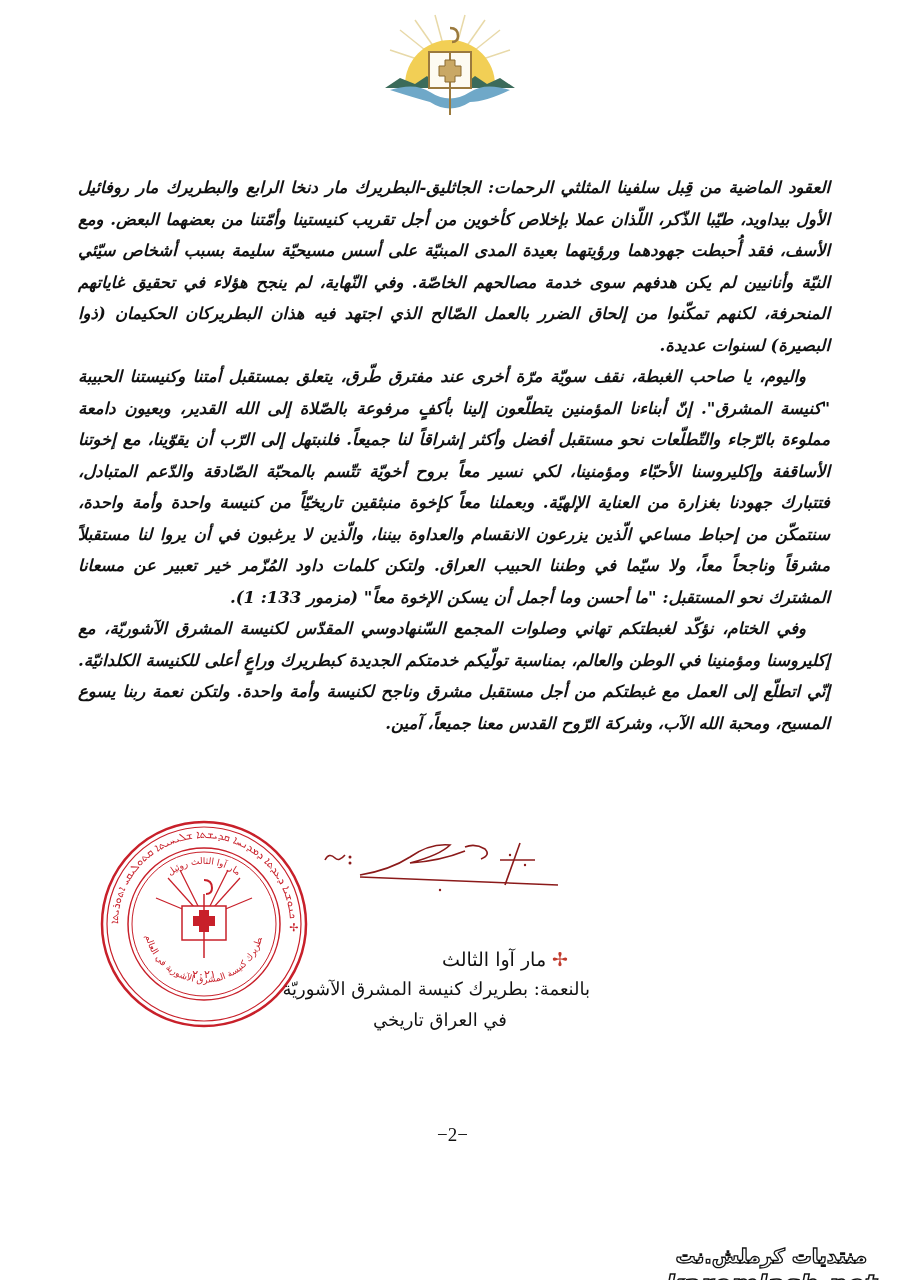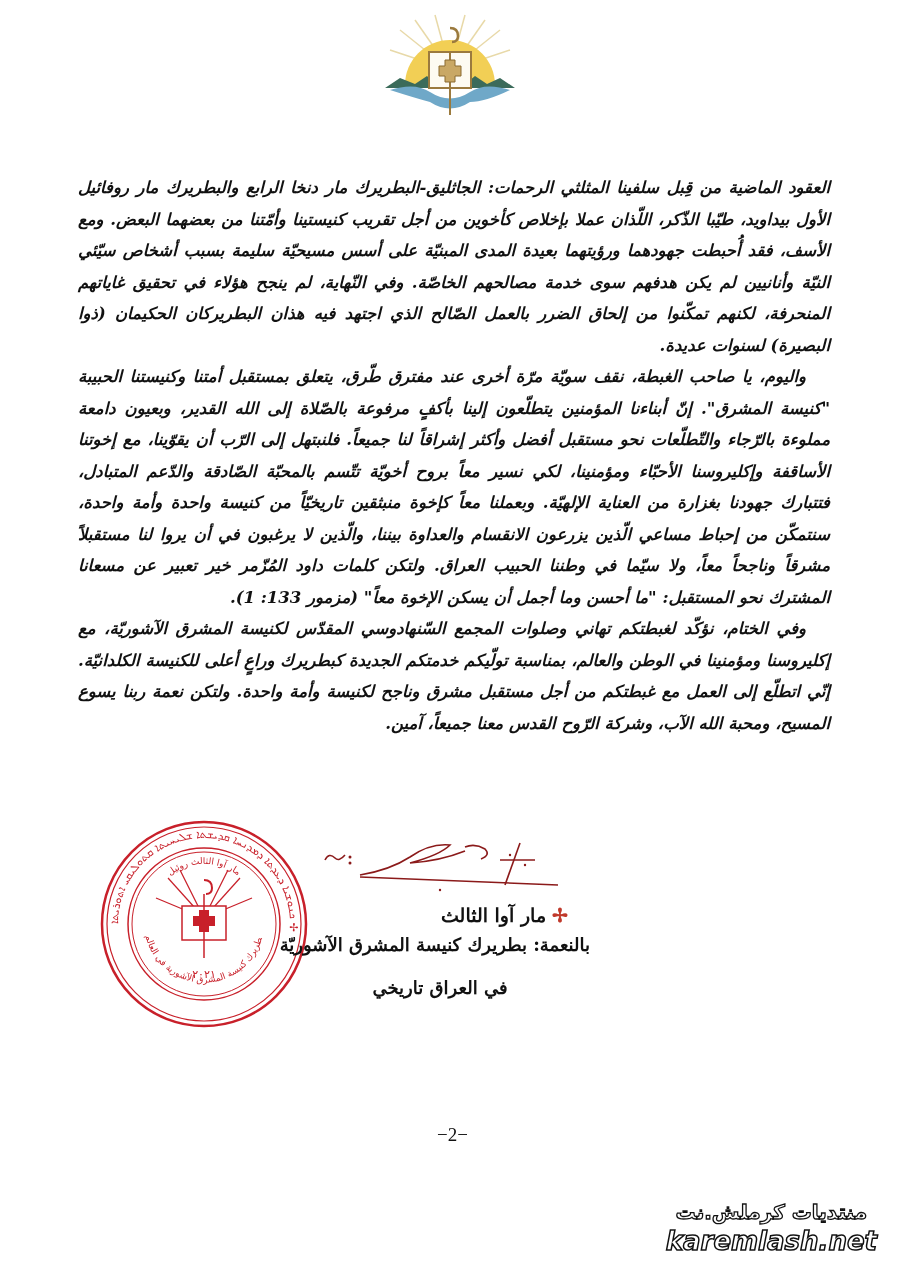--- a/index.html
+++ b/index.html
@@ -3,28 +3,28 @@
 <meta charset="utf-8">
 <style>
   html, body { margin: 0; padding: 0; background: #ffffff; }
   body { width: 905px; height: 1280px; position: relative; overflow: hidden; font-family: "DejaVu Serif", serif; color: #111; }
   .logo { position: absolute; left: 365px; top: 10px; width: 170px; height: 115px; }
   .body-text { position: absolute; left: 78px; top: 172px; width: 752px; direction: rtl; text-align: justify; font-size: 16.5px; line-height: 31.5px; font-weight: bold; }
   .body-text p { margin: 0; font-style: italic; }
   .body-text p.indent { text-indent: 24px; }
   .seal { position: absolute; left: 98px; top: 818px; width: 212px; height: 212px; }
   .signature { position: absolute; left: 320px; top: 835px; width: 240px; height: 60px; }
-  .sign-block { position: absolute; left: 290px; top: 904px; width: 300px; direction: rtl; text-align: center; font-weight: bold; font-size: 18px; }
+  .sign-block { position: absolute; left: 290px; top: 948px; width: 300px; direction: rtl; text-align: center; font-weight: normal; font-size: 18px; }
   .sign-name { display: block; font-size: 19px; margin-bottom: 8px; text-align: right; padding-right: 22px; }
   .sign-name .cross { color: #c0392b; margin-left: 6px; }
-  .sign-title { display: block; margin-bottom: 22px; white-space: nowrap; }
+  .sign-title { display: block; margin-bottom: 10px; white-space: nowrap; }
   .sign-region { display: block; }
   .page-number { position: absolute; left: 0; width: 905px; top: 1124px; text-align: center; font-family: "Liberation Serif", serif; font-size: 19px; }
   .watermark { position: absolute; right: 28px; top: 1200px; text-align: center; }
-  .wm-ar { display: block; direction: rtl; font-family: "DejaVu Sans", sans-serif; font-size: 20px; font-weight: bold; color: #fff; -webkit-text-stroke: 1.3px #111; letter-spacing: 0.5px; }
+  .wm-ar { display: block; direction: rtl; font-family: "DejaVu Sans", sans-serif; font-size: 20px; font-weight: bold; color: #fff; -webkit-text-stroke: 1.3px #111; letter-spacing: 0.5px; margin-top: 44px; }
   .wm-en { display: block; font-family: "DejaVu Sans", sans-serif; font-size: 26px; font-weight: bold; color: #fff; -webkit-text-stroke: 1.5px #111; margin-top: 2px; font-style: italic; }
 </style>
 </head>
 <body>
 
 <div class="logo">
   <svg width="170" height="115" viewBox="0 0 170 115">
     <g stroke="#e8d9a8" stroke-width="1.5">
       <line x1="85" y1="60" x2="35" y2="20"></line>
         <line x1="85" y1="60" x2="50" y2="10"></line>

